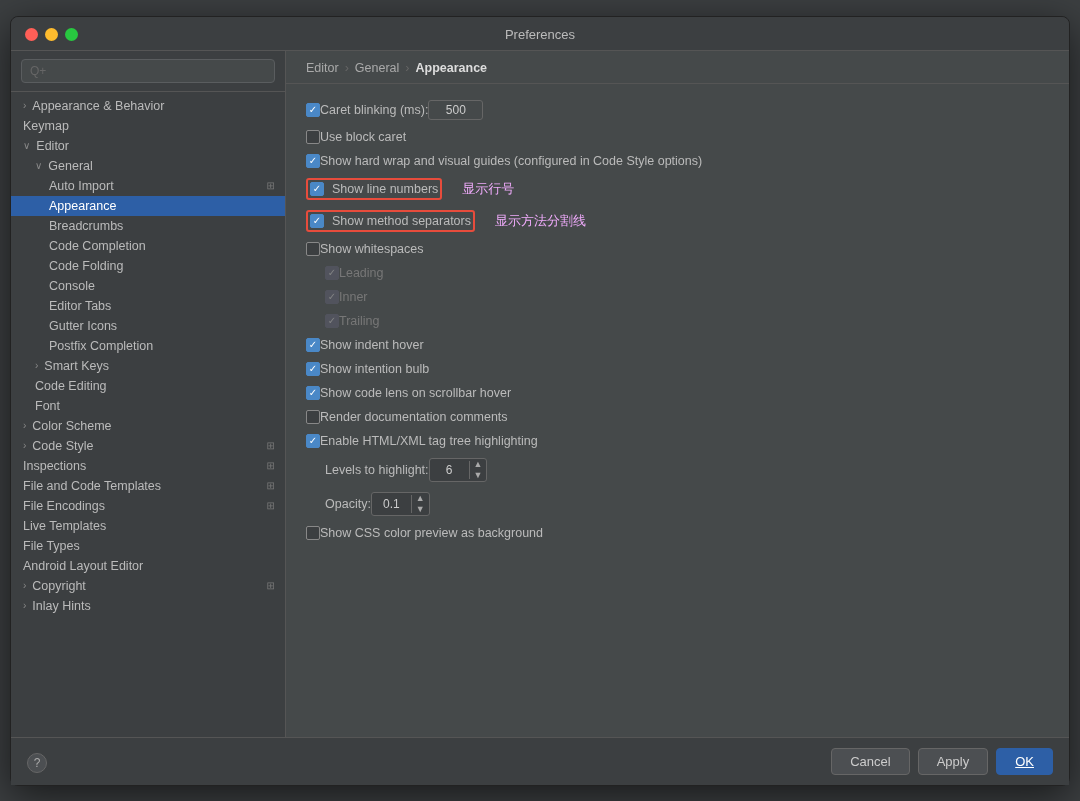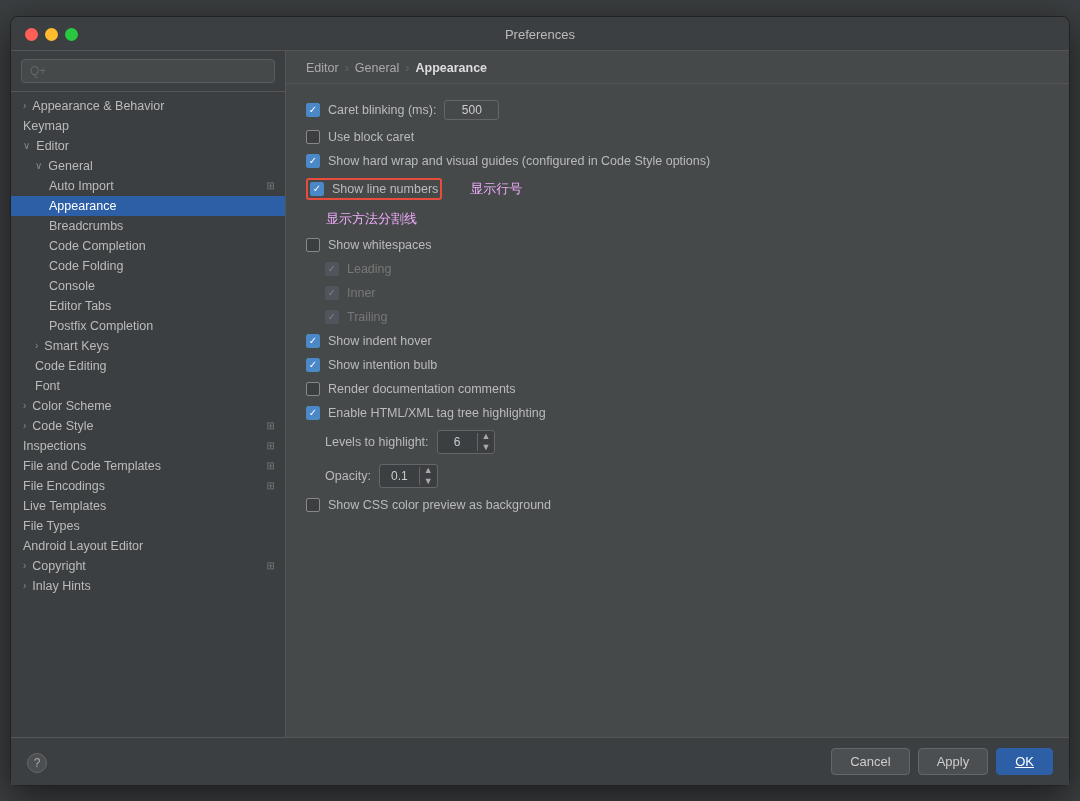--- a/index.html
+++ b/index.html
@@ -127,21 +127,20 @@
       overflow-y: auto;
       padding: 16px 20px;
     }
     .settings-panel::-webkit-scrollbar { width: 6px; }
     .settings-panel::-webkit-scrollbar-track { background: #45494a; }
     .settings-panel::-webkit-scrollbar-thumb { background: #666; border-radius: 3px; }
     .setting-row {
       display: flex;
       align-items: center;
       margin-bottom: 10px;
-      gap: 8px;
     }
     .setting-row.indented { margin-left: 19px; }
     .checkbox-custom {
       width: 14px;
       height: 14px;
       border: 1px solid #888;
       background: #3c3f41;
       border-radius: 2px;
       display: flex;
       align-items: center;
@@ -338,20 +337,23 @@
         </div>
 
         <div class="tree-item indent2">
           <span>Console</span>
         </div>
 
         <div class="tree-item indent2">
           <span>Editor Tabs</span>
         </div>
 
+        <div class="tree-item indent2">
+          <span>Gutter Icons</span>
+        </div>
 
         <div class="tree-item indent2">
           <span>Postfix Completion</span>
         </div>
 
         <div class="tree-item indent1">
           <span class="tree-arrow">›</span>
           <span>Smart Keys</span>
         </div>
 
@@ -442,20 +444,24 @@
 
         <div class="setting-row">
           <div class="highlight-box">
             <div class="checkbox-custom checked"></div>
             <span class="setting-label">Show line numbers</span>
           </div>
           <span class="annotation-text">显示行号</span>
         </div>
 
         <div class="setting-row">
+          <div class="highlight-box">
+            <div class="checkbox-custom checked"></div>
+            <span class="setting-label">Show method separators</span>
+          </div>
           <span class="annotation-text">显示方法分割线</span>
         </div>
 
         <div class="setting-row">
           <div class="checkbox-custom"></div>
           <span class="setting-label">Show whitespaces</span>
         </div>
 
         <div class="setting-row indented">
           <div class="checkbox-custom disabled checked"></div>
@@ -475,20 +481,24 @@
         <div class="setting-row">
           <div class="checkbox-custom checked"></div>
           <span class="setting-label">Show indent hover</span>
         </div>
 
         <div class="setting-row">
           <div class="checkbox-custom checked"></div>
           <span class="setting-label">Show intention bulb</span>
         </div>
 
+        <div class="setting-row">
+          <div class="checkbox-custom checked"></div>
+          <span class="setting-label">Show code lens on scrollbar hover</span>
+        </div>
 
         <div class="setting-row">
           <div class="checkbox-custom"></div>
           <span class="setting-label">Render documentation comments</span>
         </div>
 
         <div class="setting-row">
           <div class="checkbox-custom checked"></div>
           <span class="setting-label">Enable HTML/XML tag tree highlighting</span>
         </div>

